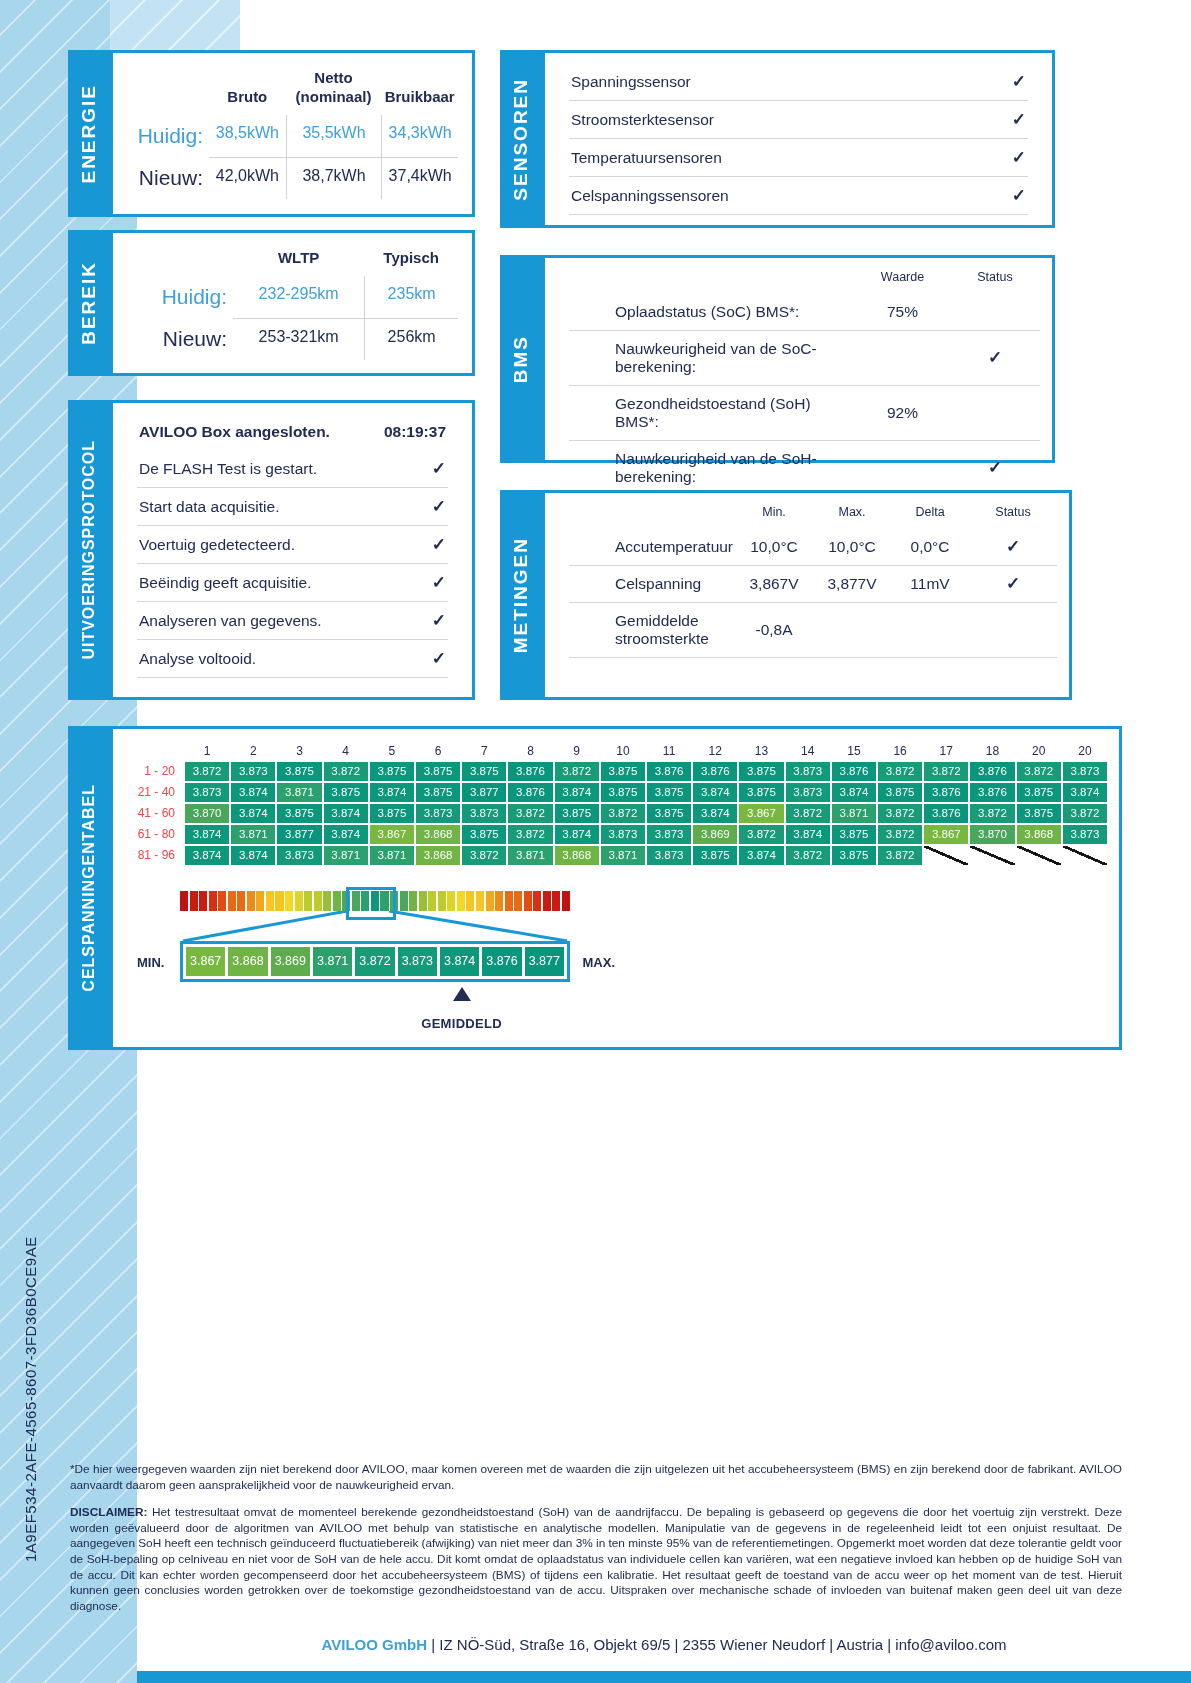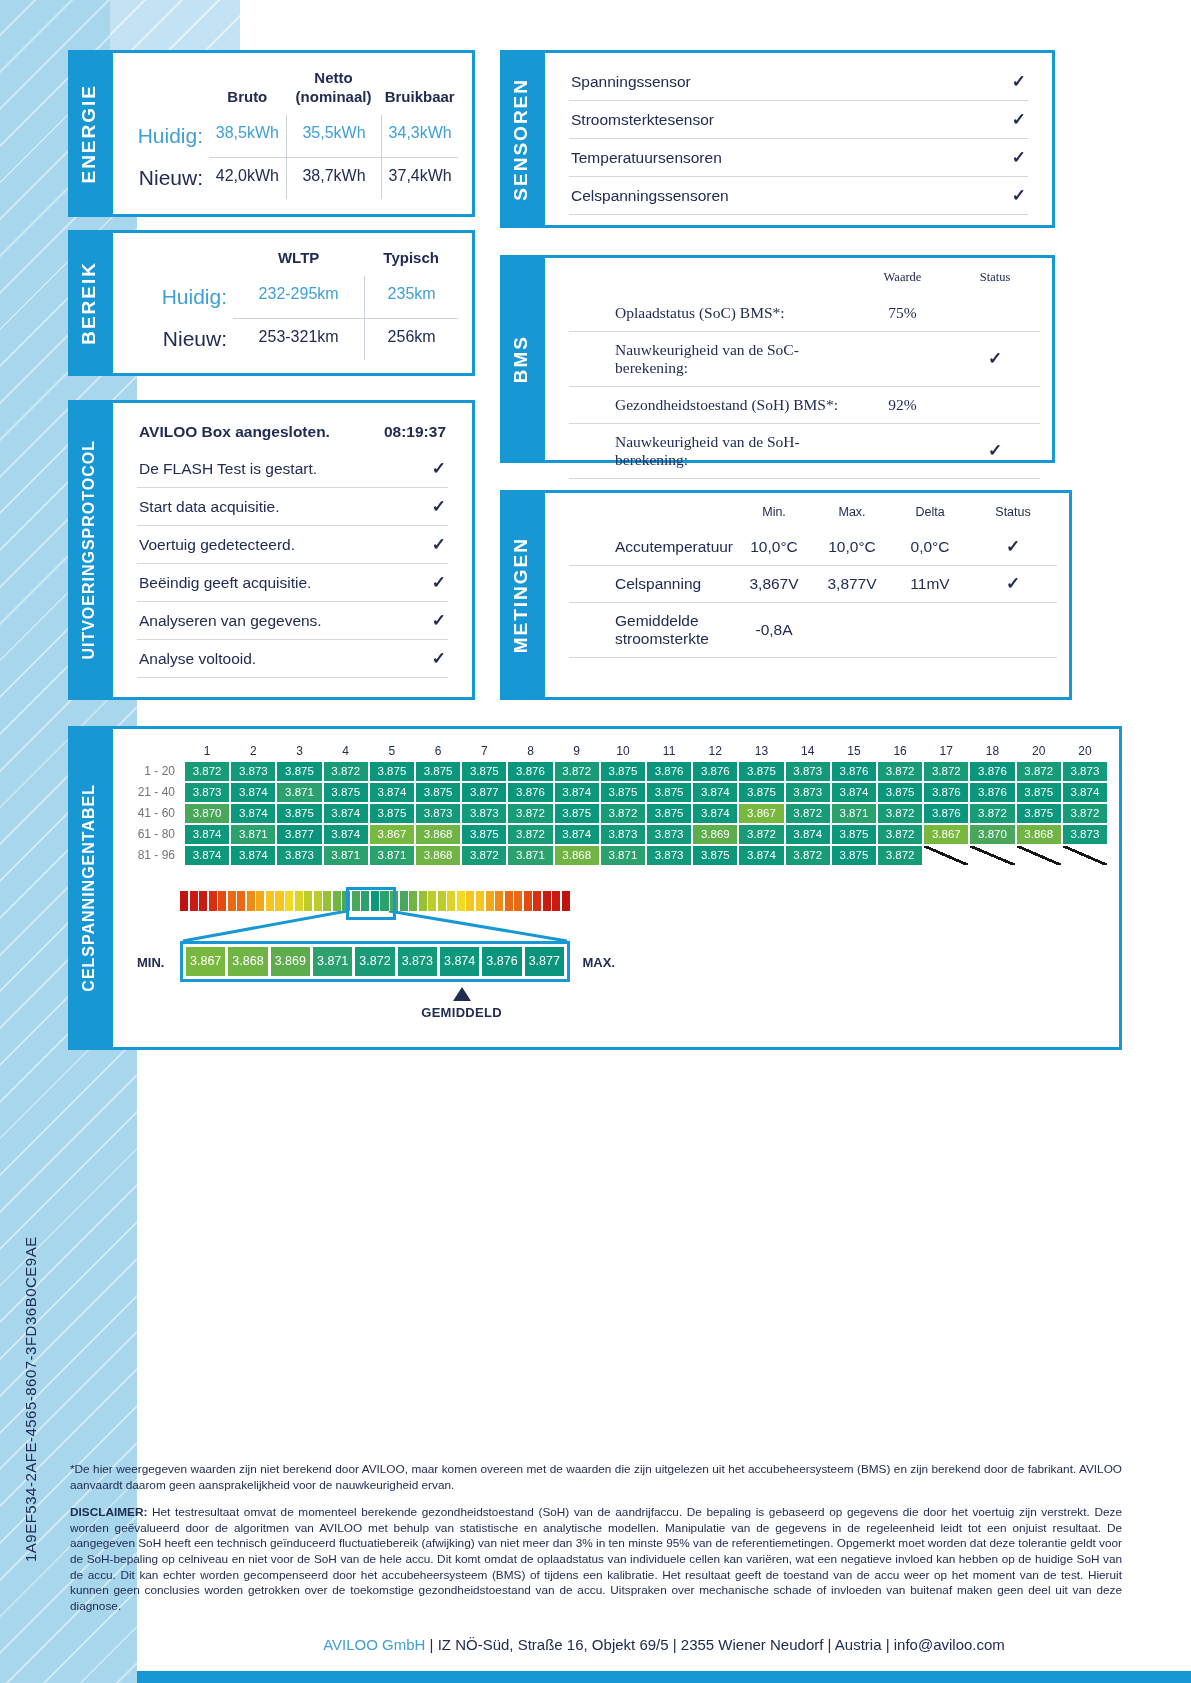--- a/index.html
+++ b/index.html
@@ -66,29 +66,29 @@
   .l-row .bold { font-weight:bold; }
   .check { font-size:17px; font-weight:bold; color:#202c54; line-height:1; }
 
   
   .g-table { padding:12px 12px 0 24px; }
   .g-head { font-size:12.5px; text-align:center; color:#202c54; padding-bottom:10px; }
   .g-row { border-bottom:1px solid #d6d6d6; align-items:center; }
   .g-row > div { padding:9px 2px; font-size:15.5px; }
   .g-label { text-align:left;margin-left:44px; }
   .g-val { text-align:center; }
-  .bms-grid { display:grid; grid-template-columns:1fr 95px 90px;font-family:Liberation Serif, serif; }
+  .bms-grid { display:grid; grid-template-columns:1fr 95px 90px; }
   .met-grid { display:grid; grid-template-columns:1fr 78px 78px 78px 88px; }
 
   
   .celtab-inner { padding:14px 12px 0 12px; }
   .cv-grid { display:grid; grid-template-columns:58px repeat(20,1fr); gap:2px; }
   .cv-corner { height:17px; }
   .cv-colhead { font-size:12px; text-align:center; height:17px; line-height:17px; color:#202c54; }
-  .cv-rowhead { font-size:12px; text-align:right; padding-right:8px; line-height:19px; color:#737373; }
+  .cv-rowhead { font-size:12px; text-align:right; padding-right:8px; line-height:19px; color:#ef4444; }
   .cv-cell { color:#fff; font-size:11.5px; text-align:center; line-height:19px; height:19px; }
   .cv-slash {
     background:transparent !important;
     background-image:linear-gradient(to right top, transparent 46%, #161616 46%, #161616 54%, transparent 54%) !important;
   }
 
   .scale-wrap { position:relative; margin:26px 0 0 55px; width:390px; }
   .scale-bar { display:flex; gap:1.5px; height:20px; }
   .scale-bar .seg { flex:1; }
   .scale-highlight {
@@ -101,28 +101,28 @@
     border:3px solid #1798d5; padding:3px; display:flex; gap:3px; background:#fff;
   }
   .strip-cell { flex:1; height:29px; line-height:29px; text-align:center; color:#fff; font-size:12.5px; }
   .strip-min { position:absolute; left:-46px; top:50%; transform:translateY(-50%); font-size:13px; font-weight:bold; }
   .strip-max { position:absolute; right:-48px; top:50%; transform:translateY(-50%); font-size:13px; font-weight:bold; }
   .avg-wrap { position:relative; margin-left:55px; width:390px; height:54px; }
   .avg-tri {
     position:absolute; left:calc(72.2% - 9px); top:5px; width:0; height:0;
     border-left:9px solid transparent; border-right:9px solid transparent; border-bottom:14px solid #202c54;
   }
-  .avg-label { position:absolute; left:72.2%; transform:translateX(-50%); top:23px; font-weight:bold; font-size:13px; letter-spacing:0.3px; }
+  .avg-label { position:absolute; left:72.2%; transform:translateX(-50%); top:34px; font-weight:bold; font-size:13px; letter-spacing:0.3px; }
 
   
   .legal { position:absolute; left:70px; width:1052px; top:1462px; font-size:11.8px; line-height:15.6px; text-align:justify; color:#202c54; }
   .legal p { margin:0 0 12px 0; }
   .legal .dlabel { font-weight:bold; }
   .footer { position:absolute; left:137px; right:0; top:1636px; text-align:center; font-size:15px; color:#202c54; }
-  .footer .company { color:#3f9fd8; font-weight:normal; }
+  .footer .company { color:#3f9fd8; font-weight:bold; }
 </style>
 </head>
 <body>
 
 <div class="band"></div>
 <div class="top-deco"></div>
 <div class="vcode">1A9EF534-2AFE-4565-8607-3FD36B0CE9AE</div>
 
 <div class="section sec-energie">
   <div class="label-bar">

